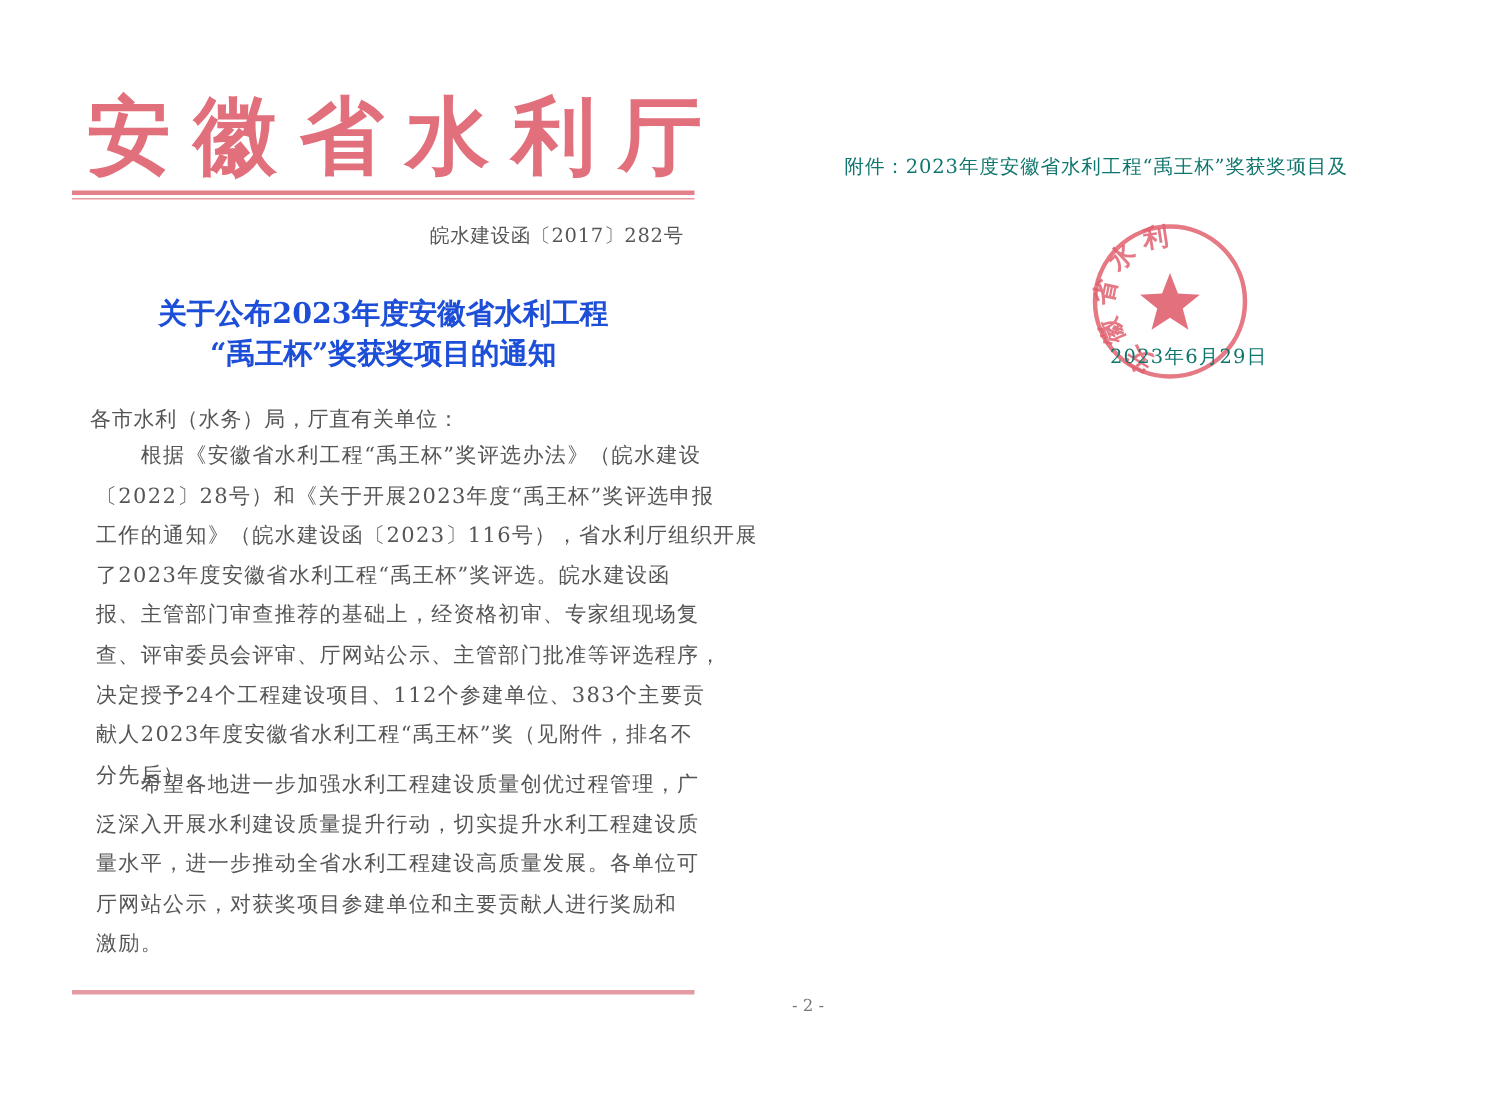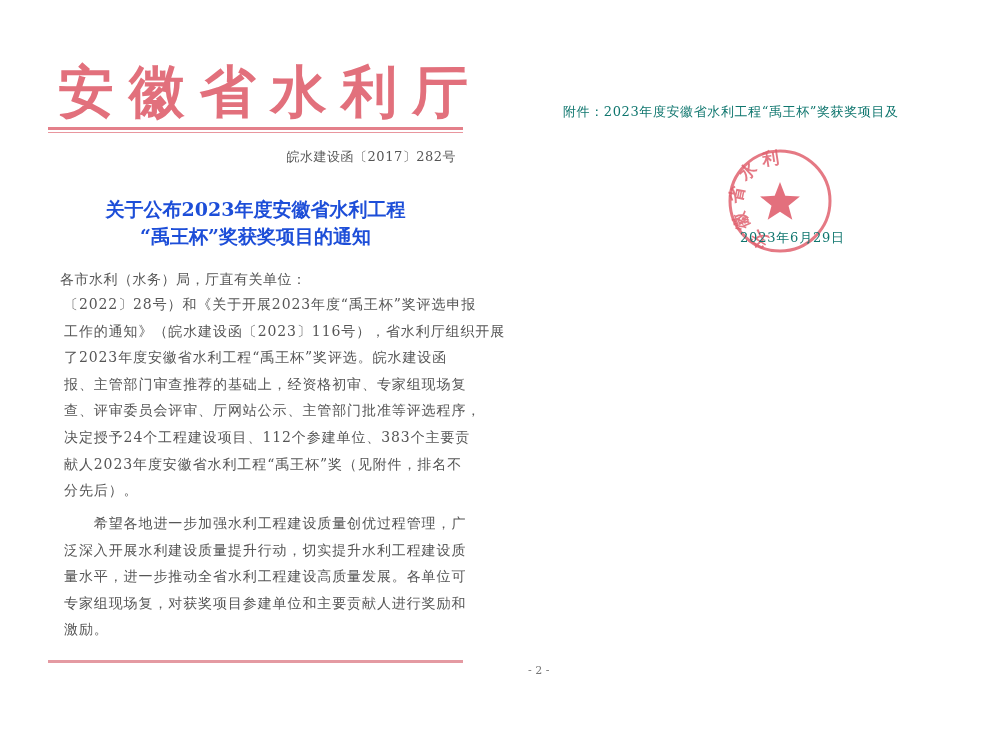--- a/index.html
+++ b/index.html
@@ -169,35 +169,36 @@
   <div class="doc-number">皖水建设函〔2017〕282号</div>
 
   <div class="title">
     <div>关于公布2023年度安徽省水利工程</div>
     <div>“禹王杯”奖获奖项目的通知</div>
   </div>
 
   <div class="salutation">各市水利（水务）局，厅直有关单位：</div>
 
   <div class="body-text para1">
+    <span class="line">　　根据《安徽省水利工程“禹王杯”奖评选办法》（皖水建设</span>
     <span class="line">〔2022〕28号）和《关于开展2023年度“禹王杯”奖评选申报</span>
     <span class="line">工作的通知》（皖水建设函〔2023〕116号），省水利厅组织开展</span>
     <span class="line">了2023年度安徽省水利工程“禹王杯”奖评选。皖水建设函</span>
     <span class="line">报、主管部门审查推荐的基础上，经资格初审、专家组现场复</span>
     <span class="line">查、评审委员会评审、厅网站公示、主管部门批准等评选程序，</span>
     <span class="line">决定授予24个工程建设项目、112个参建单位、383个主要贡</span>
     <span class="line">献人2023年度安徽省水利工程“禹王杯”奖（见附件，排名不</span>
     <span class="line">分先后）。</span>
   </div>
 
   <div class="body-text para2">
     <span class="line">　　希望各地进一步加强水利工程建设质量创优过程管理，广</span>
     <span class="line">泛深入开展水利建设质量提升行动，切实提升水利工程建设质</span>
     <span class="line">量水平，进一步推动全省水利工程建设高质量发展。各单位可</span>
-    <span class="line">专家组现场复，对获奖项目参建单位和主要贡献人进行奖励和</span>
+    <span class="line">厅网站公示，对获奖项目参建单位和主要贡献人进行奖励和</span>
     <span class="line">激励。</span>
   </div>
 
   <div class="rule-bottom"></div>
 </div>
 
 <div class="page page-right">
 
   <div class="attachment">
     <span class="line1">附件：2023年度安徽省水利工程“禹王杯”奖获奖项目及</span>

